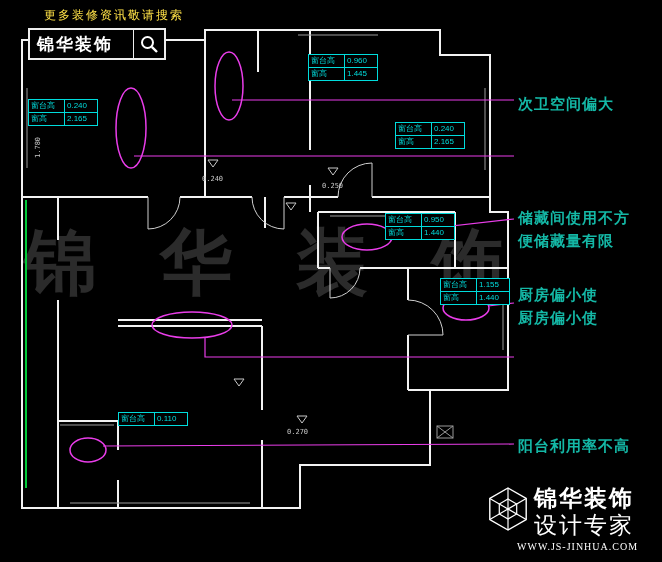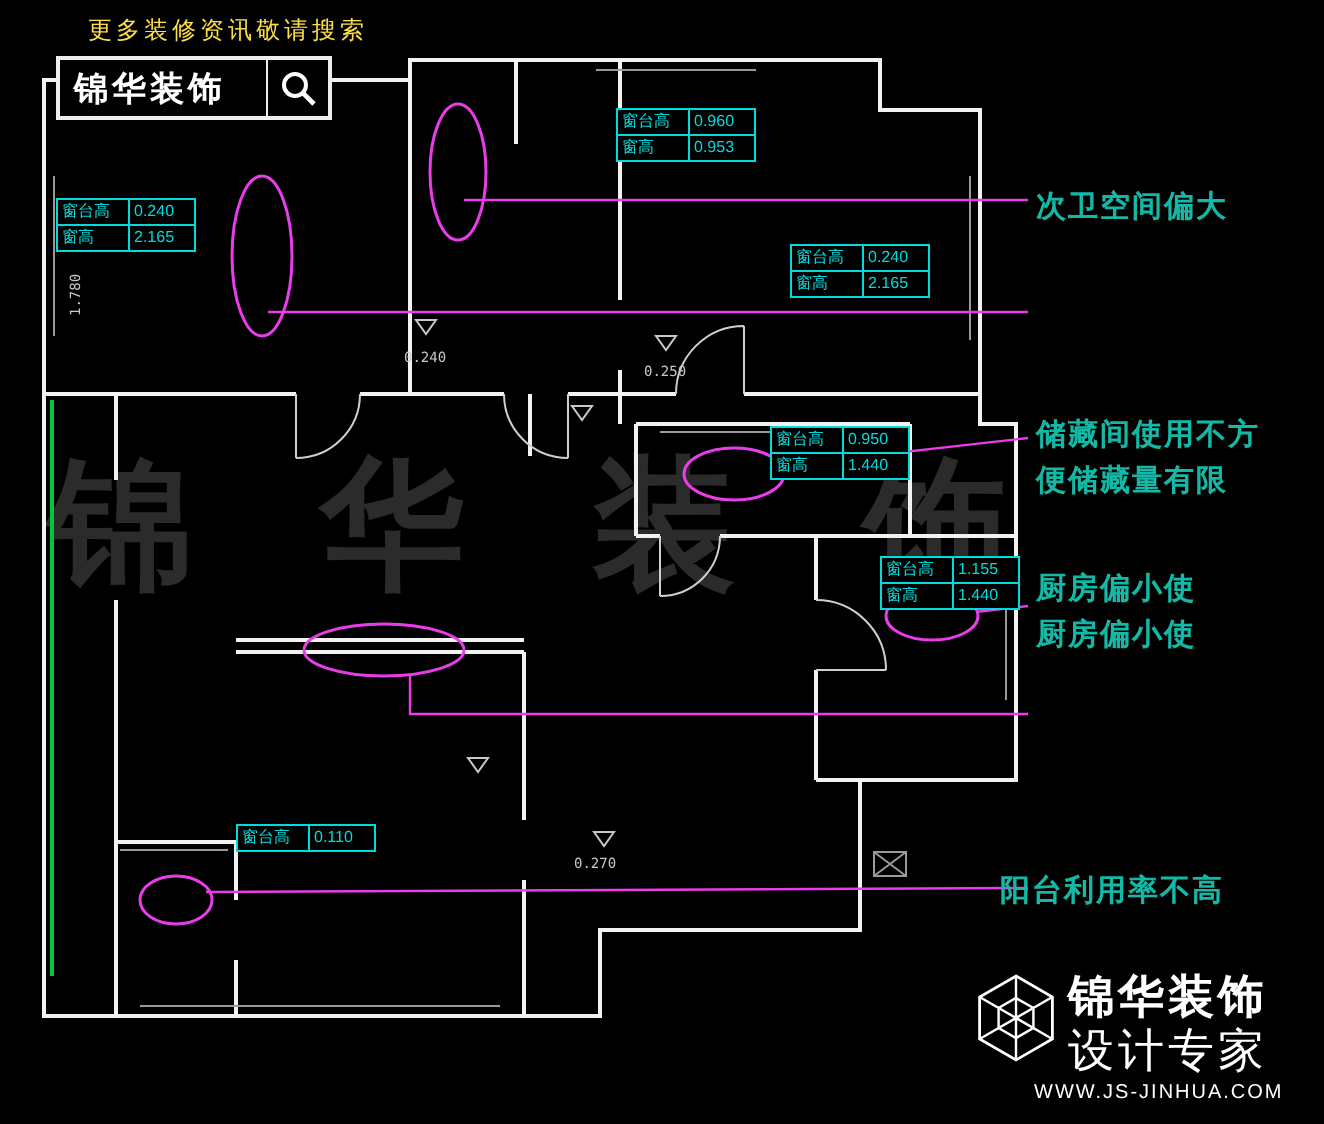--- a/index.html
+++ b/index.html
@@ -29,21 +29,21 @@
   .dimbox .c:nth-child(1),.dimbox .c:nth-child(2){border-top:none}
   .dimbox .c:nth-child(odd){border-left:none}
 
   .note{position:absolute;z-index:3;color:#14b8a6;font-size:15px;font-weight:bold;
     letter-spacing:1px;line-height:23px;white-space:nowrap}
 
   .footer-brand{position:absolute;z-index:3;color:#fff}
   .fb-name{left:534px;top:483px;font-size:23px;font-weight:bold;letter-spacing:2px}
   .fb-sub{left:534px;top:510px;font-size:23px;font-weight:normal;letter-spacing:2px}
   .fb-site{left:517px;top:541px;font-size:10px;letter-spacing:1px;
-    font-family:Liberation Sans, sans-serif}
+    font-family:Liberation Serif, serif}
   .fb-icon{position:absolute;left:486px;top:486px;z-index:3}
 
   .tdim{font-size:7px;fill:#c8c8c8;font-family:"DejaVu Sans Mono",monospace}
 </style>
 </head>
 <body>
 
 <div class="stage">
 
   <div class="watermark">锦华装饰</div>
@@ -134,21 +134,21 @@
         <circle cx="7.5" cy="7.5" r="5.5" fill="none" stroke="#fff" stroke-width="2"></circle>
         <line x1="11.8" y1="11.8" x2="17" y2="17" stroke="#fff" stroke-width="2.4"></line>
       </svg>
     </span>
   </div>
 
   <div class="dimbox" style="left:308px;top:54px">
     <span class="c">窗台高</span>
     <span class="c">0.960</span>
     <span class="c">窗高</span>
-    <span class="c">0.953</span>
+    <span class="c">1.445</span>
   </div>
   <div class="dimbox" style="left:28px;top:99px">
     <span class="c">窗台高</span>
     <span class="c">0.240</span>
     <span class="c">窗高</span>
     <span class="c">2.165</span>
   </div>
   <div class="dimbox" style="left:395px;top:122px">
     <span class="c">窗台高</span>
     <span class="c">0.240</span>
@@ -174,21 +174,21 @@
 
   <div class="note" style="left:518px;top:92px">次卫空间偏大</div>
   <div class="note" style="left:518px;top:206px">
     <div>储藏间使用不方</div>
     <div>便储藏量有限</div>
   </div>
   <div class="note" style="left:518px;top:283px">
     <div>厨房偏小使</div>
     <div>厨房偏小使</div>
   </div>
-  <div class="note" style="left:500px;top:434px">阳台利用率不高</div>
+  <div class="note" style="left:518px;top:434px">阳台利用率不高</div>
 
   <span class="fb-icon">
     <svg width="44" height="46" viewBox="0 0 44 46">
       <polygon points="22,2 40.2,12.5 40.2,33.5 22,44 3.8,33.5 3.8,12.5" fill="none" stroke="#fff" stroke-width="1.4"></polygon>
       <path d="M22,2 L22,44 M3.8,12.5 L40.2,33.5 M40.2,12.5 L3.8,33.5" fill="none" stroke="#fff" stroke-width="1.2"></path>
       <polygon points="22,13 30.7,18 30.7,28 22,33 13.3,28 13.3,18" fill="none" stroke="#fff" stroke-width="1.2"></polygon>
     </svg>
   </span>
   <div class="footer-brand fb-name" style="position:absolute">锦华装饰</div>
   <div class="footer-brand fb-sub" style="position:absolute">设计专家</div>

